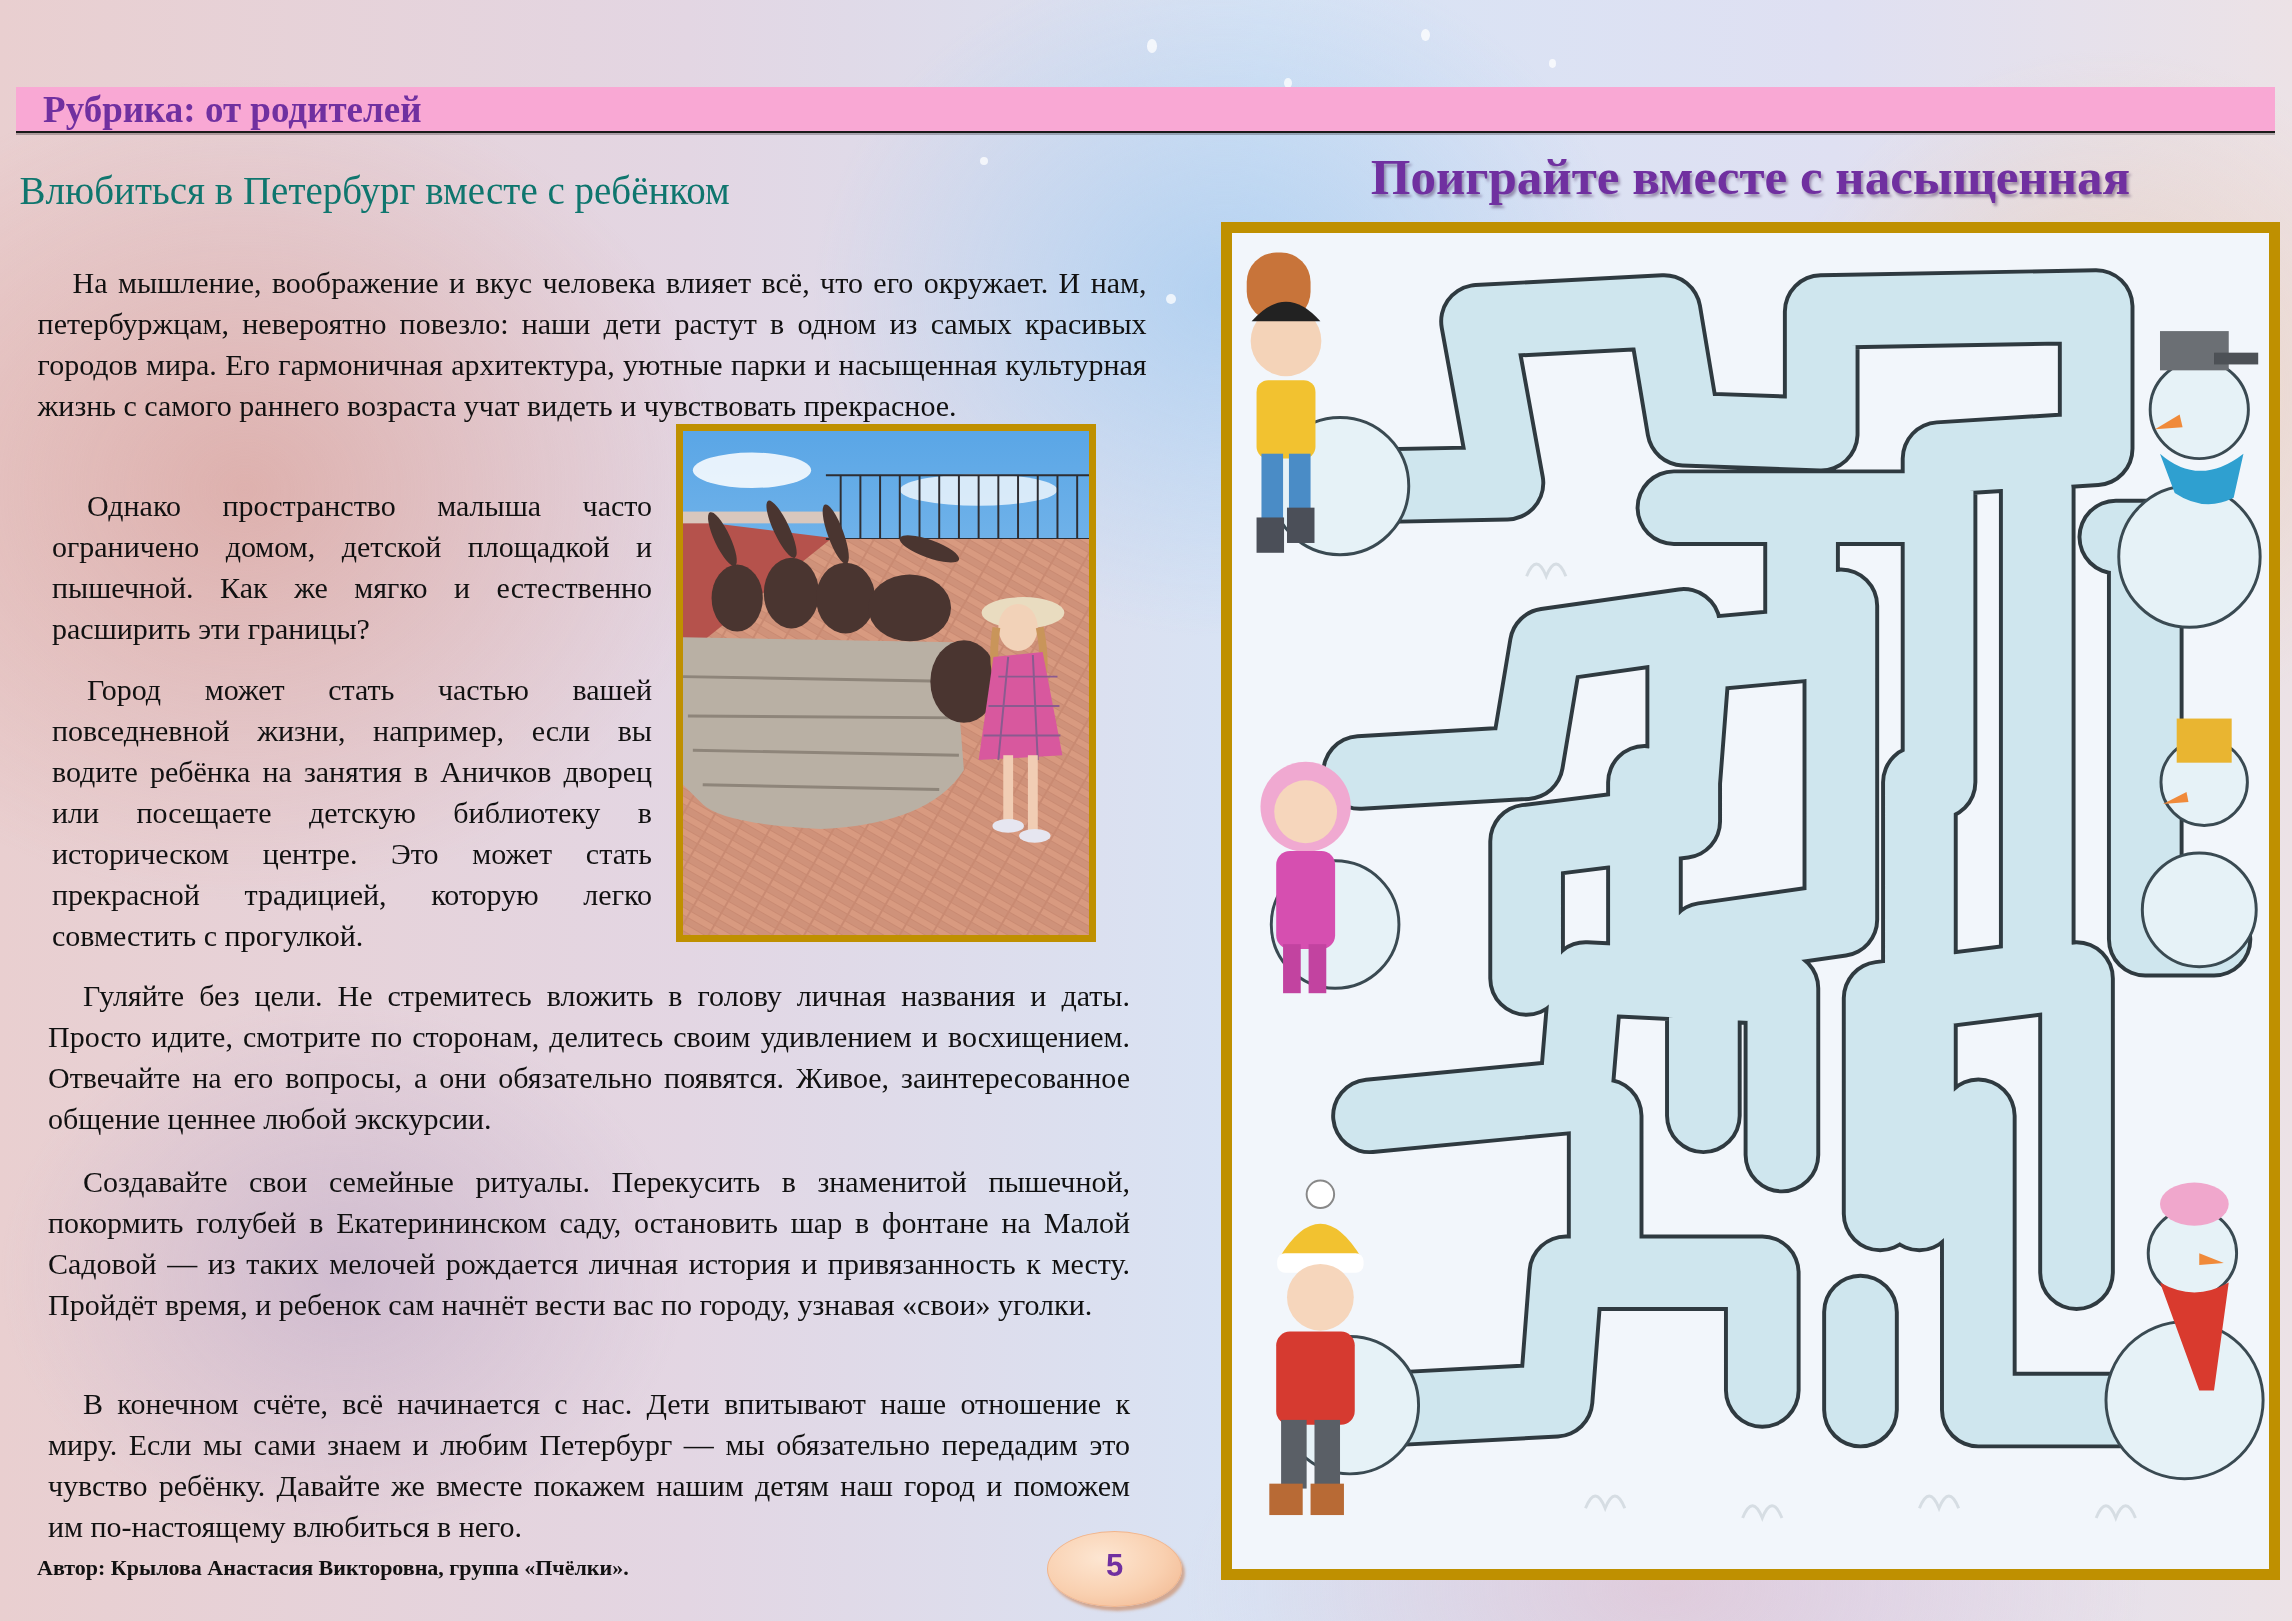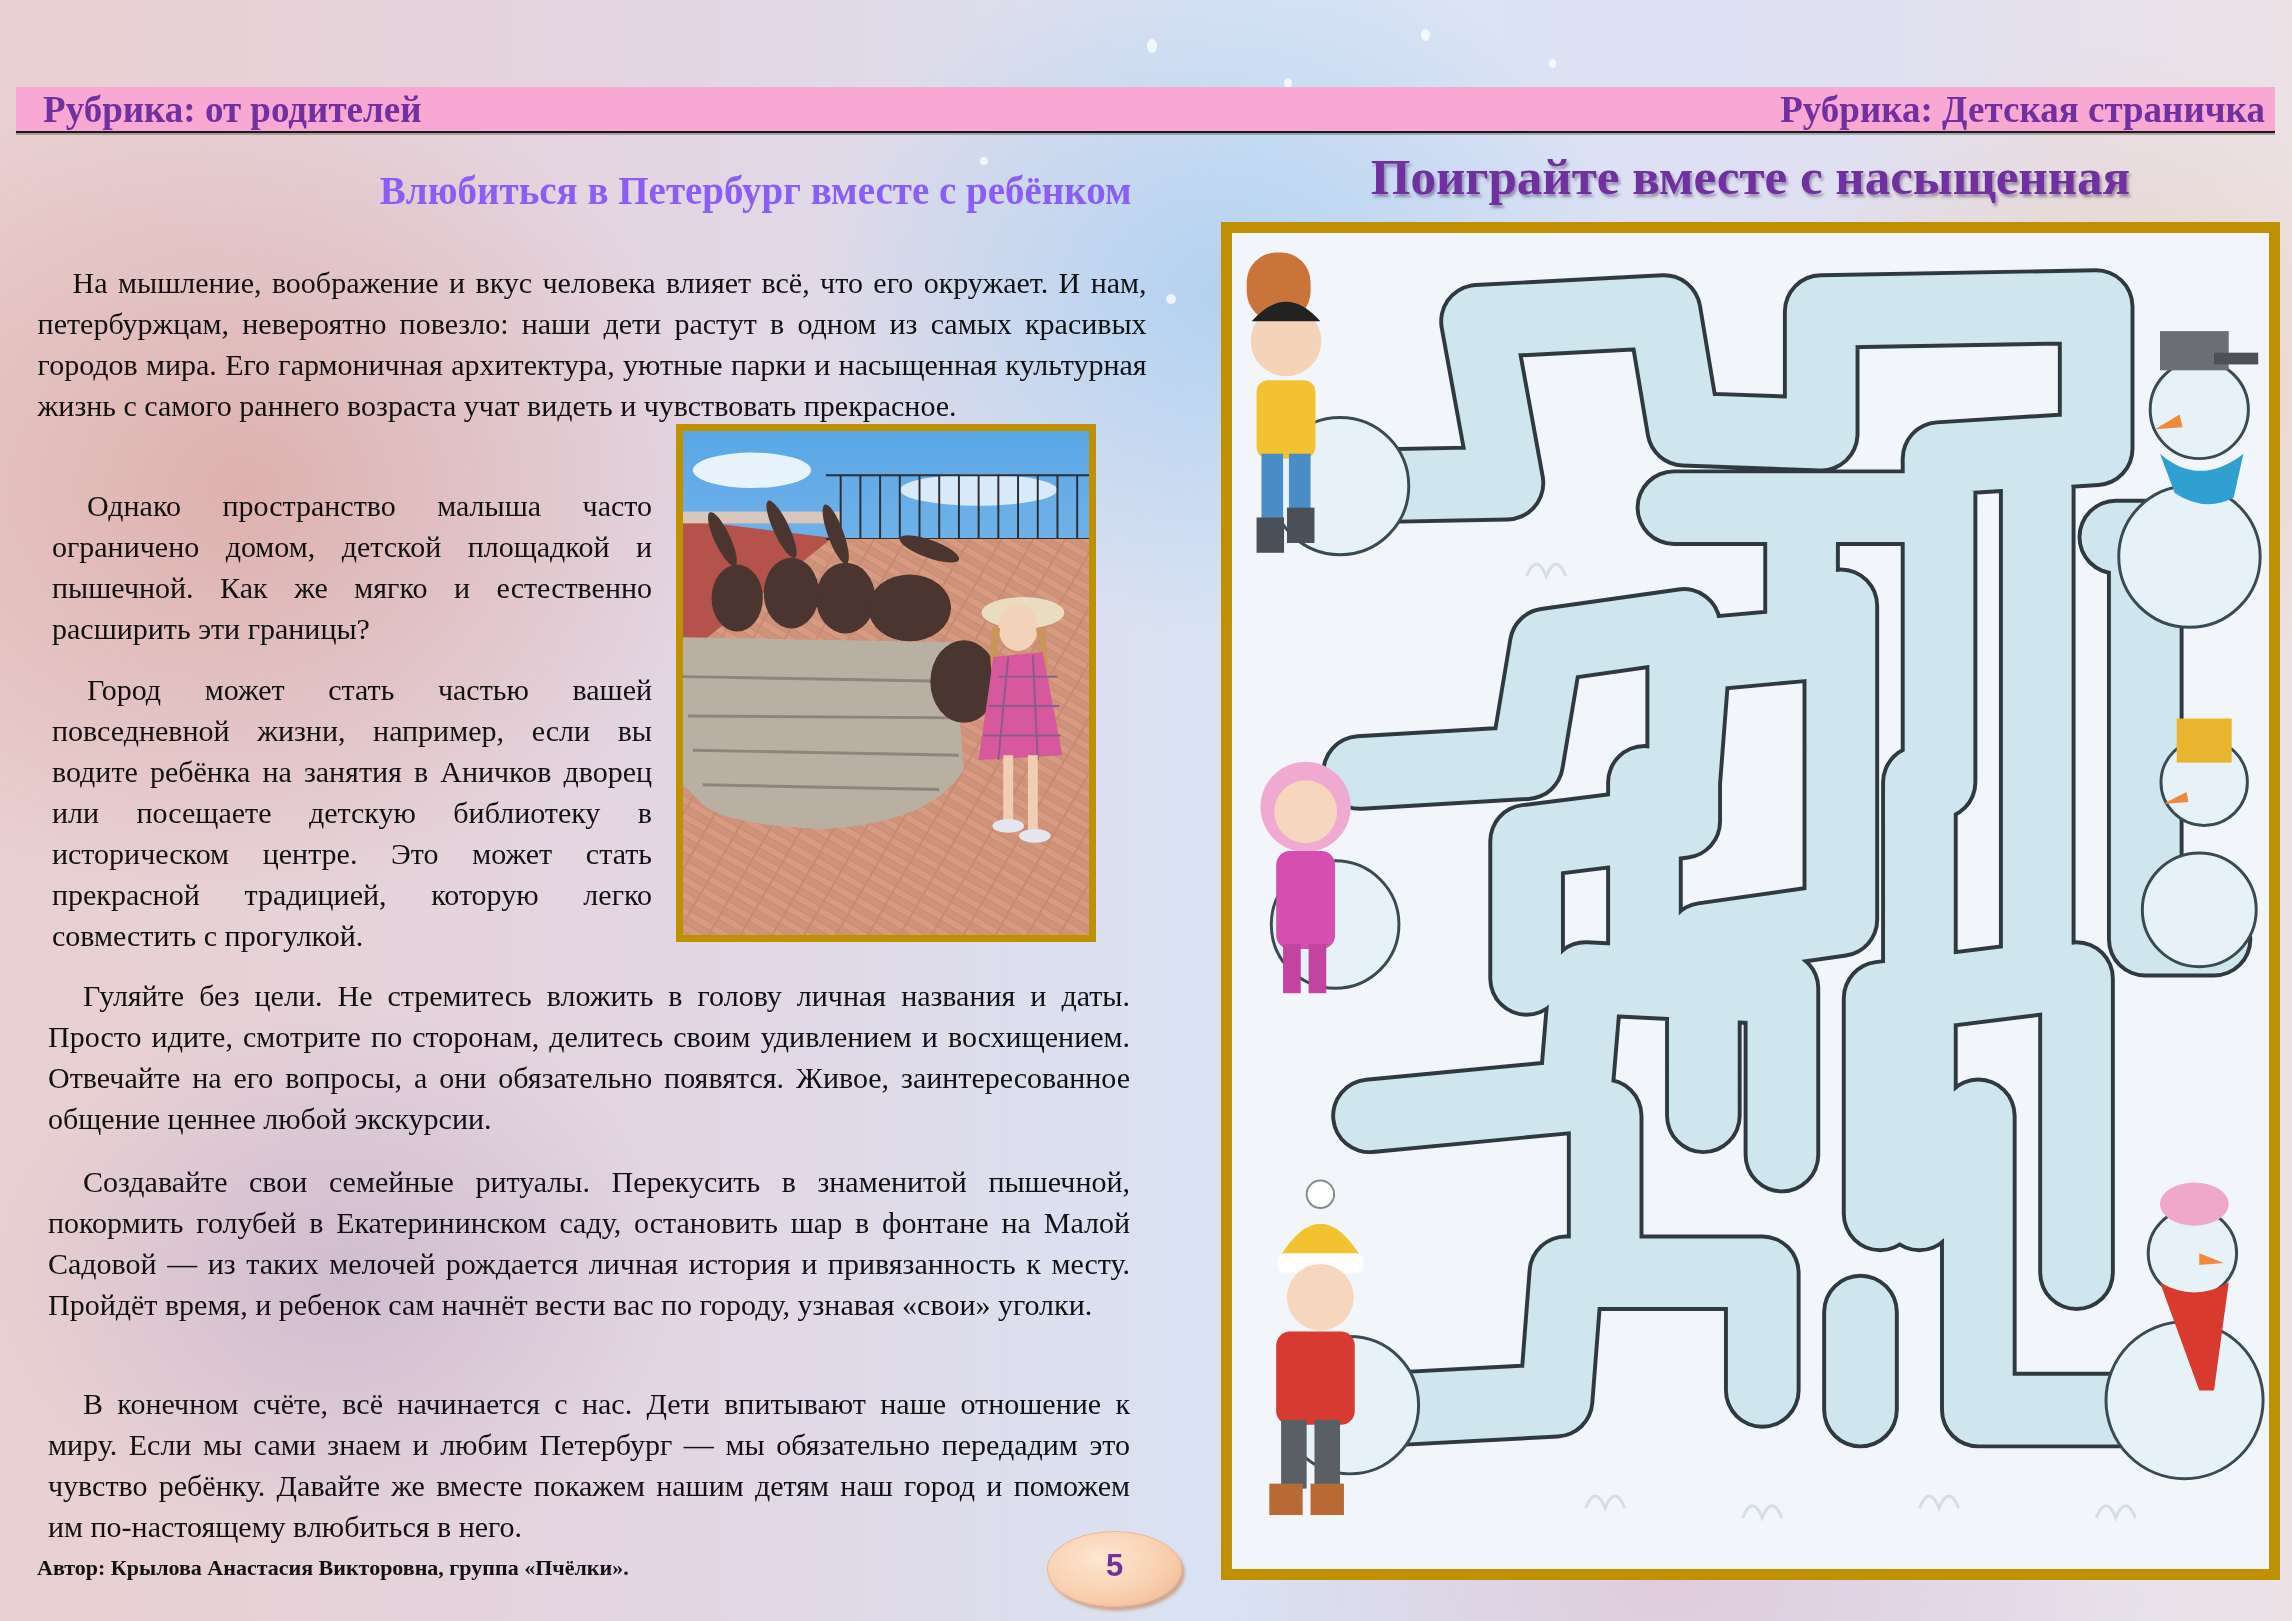--- a/index.html
+++ b/index.html
@@ -26,22 +26,22 @@
     color:#7030A0; white-space:nowrap;
   }
   .header-left { left:27.4px; }
   .header-right { right:9.8px; }
   .header-center {
     position:absolute; top:2.9px; left:0; right:0; text-align:center;
     font-weight:bold; font-size:34px; line-height:39px; color:#000; white-space:nowrap;
   }
 
   .article-title {
-    position:absolute; left:19.6px; width:1112px; top:169px; text-align:right;
-    font-weight:bold; font-size:39px; line-height:43px; color:#8b5cf6; white-space:nowrap;
+    position:absolute; left:19.6px; width:1112px; top:169px; text-align:left;
+    font-weight:normal; font-size:39px; line-height:43px; color:#0f766e; white-space:nowrap;
   }
   .game-title {
     position:absolute; left:1221px; width:1059px; top:149px; text-align:center;
     font-weight:bold; font-size:51px; line-height:57px; color:#7030A0; white-space:nowrap;
     text-shadow:2px 2.9px 2.9px rgba(70,40,90,0.45);
   }
 
   .para {
     position:absolute; margin:16px; font-size:30px; line-height:41px; color:#111;
     text-align:justify; text-indent:35px; hyphens:none;
@@ -84,21 +84,20 @@
 
 <div class="snow" style="left:1147px;top:39px;width:9.8px;height:13.7px"></div>
 <div class="snow" style="left:1284px;top:78px;width:7.8px;height:9.8px"></div>
 <div class="snow" style="left:1421px;top:29px;width:8.8px;height:11.8px"></div>
 <div class="snow" style="left:1549px;top:59px;width:6.9px;height:8.8px"></div>
 <div class="snow" style="left:980px;top:157px;width:7.8px;height:7.8px"></div>
 <div class="snow" style="left:1166px;top:294px;width:9.8px;height:9.8px"></div>
 
 <div class="header-bar">
   <div class="header-left">Рубрика: от родителей</div>
-  <div class="header-right">Рубрика: Детская страничка</div>
 </div>
 
 <div class="article-title">Влюбиться в Петербург вместе с ребёнком</div>
 
 <p class="para p1">На мышление, воображение и вкус человека влияет всё, что его окружает. И нам, петербуржцам, невероятно повезло: наши дети растут в одном из самых красивых городов мира. Его гармоничная архитектура, уютные парки и насыщенная культурная жизнь с самого раннего возраста учат видеть и чувствовать прекрасное.</p>
 <p class="para p2">Однако пространство малыша часто ограничено домом, детской площадкой и пышечной. Как же мягко и естественно расширить эти границы?</p>
 <p class="para p3">Город может стать частью вашей повседневной жизни, например, если вы водите ребёнка на занятия в Аничков дворец или посещаете детскую библиотеку в историческом центре. Это может стать прекрасной традицией, которую легко совместить с прогулкой.</p>
 
 <div class="photo-frame">
   <svg viewBox="0 0 412 513" preserveAspectRatio="none">

